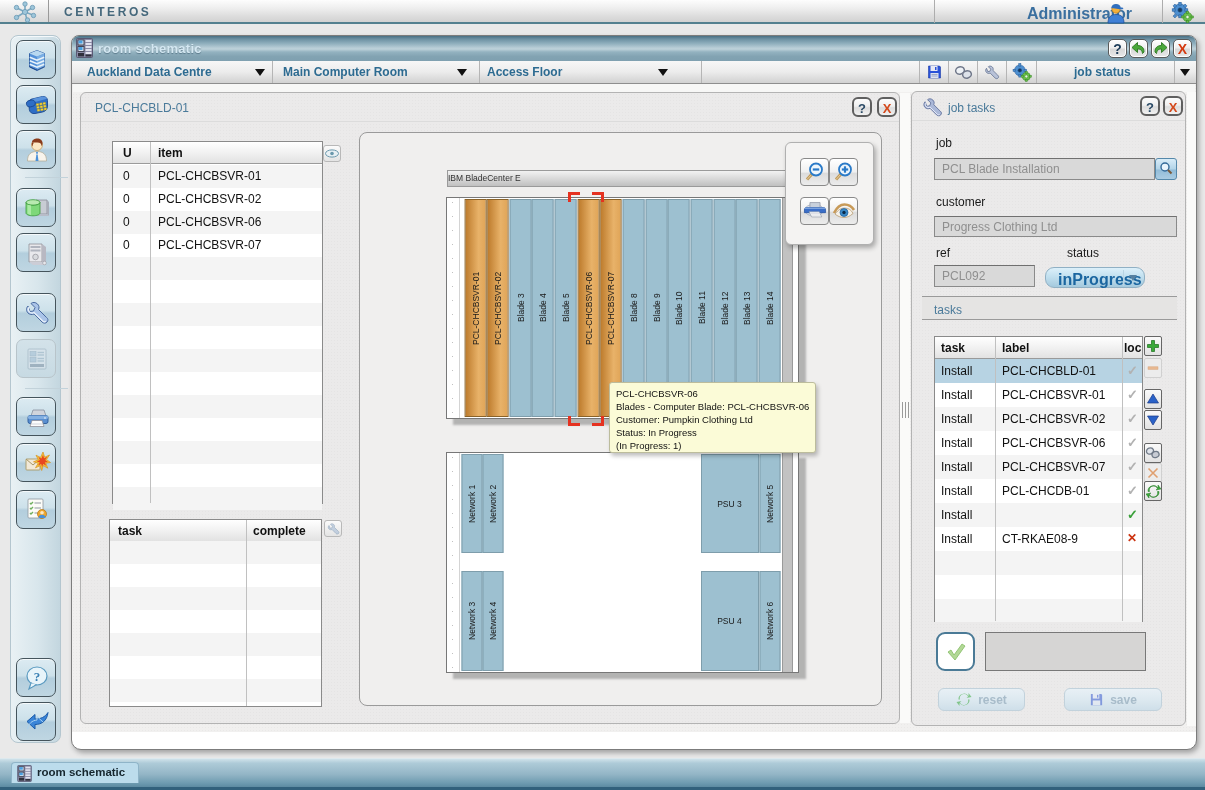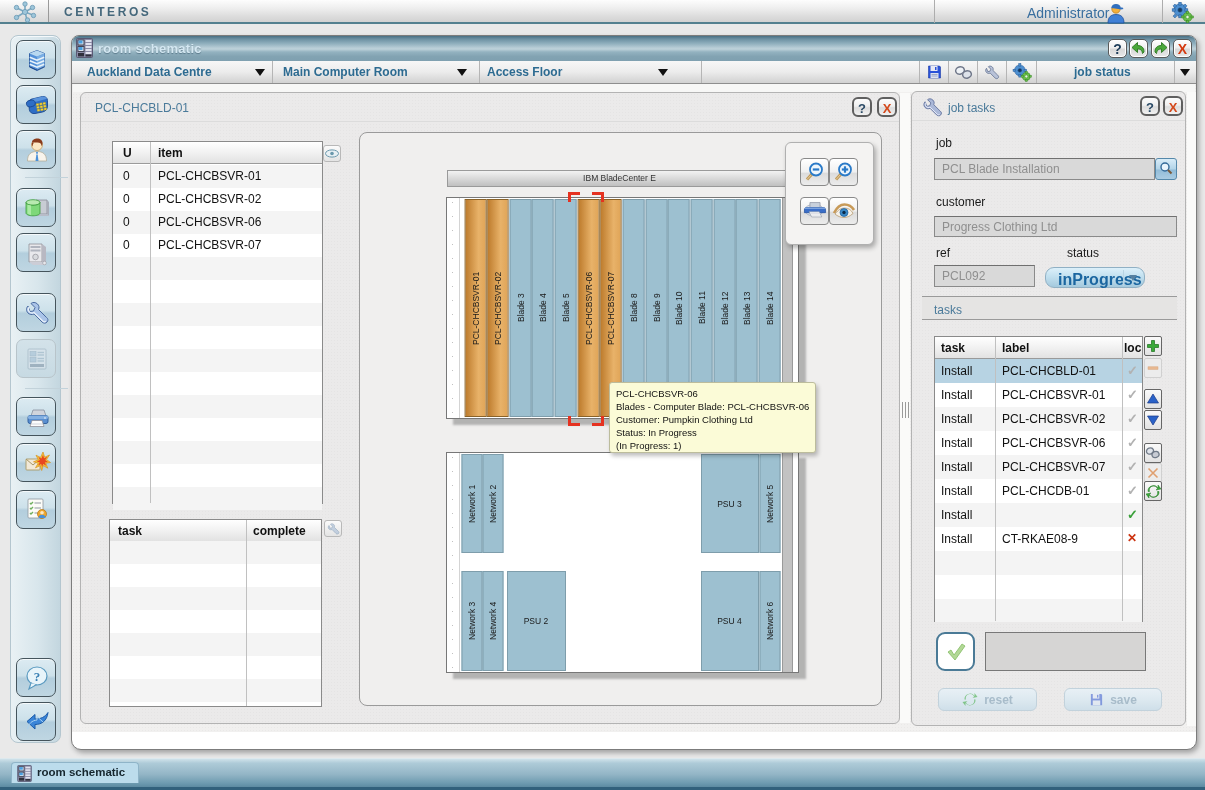--- a/index.html
+++ b/index.html
@@ -9,21 +9,21 @@
 
 
 #topbar { left:0; top:0; width:1205px; height:24px;
   background:linear-gradient(180deg,#fdfdfd 0%,#ededed 40%,#dcdcdc 75%,#d2d2d2 100%);
   border-bottom:2px solid #53808f; }
 #logobox { left:0; top:0; width:49px; height:22px;
   background:linear-gradient(180deg,#fdfdfd 0%,#ededed 40%,#d8d8d8 100%);
   border-right:1px solid #9a9a9a; }
 #centeros { left:64px; top:5px; font-size:12px; font-weight:bold; letter-spacing:2.6px; color:#45687c; }
 #admincell { left:934px; top:0; width:229px; height:23px; border-left:1px solid #adadad; border-right:1px solid #adadad; }
-#admintext { left:1027px; top:5px; font-size:14px; font-weight:normal; color:#3a6f9f; }
+#admintext { left:1027px; top:5px; font-size:16px; font-weight:bold; color:#3a6f9f; }
 
 
 #sidebar { left:10px; top:35px; width:51px; height:708px; border-radius:8px;
   background:linear-gradient(90deg,#e9f1f4 0%,#d8e6ec 55%,#c3d6df 100%);
   border:1px solid #b4c6cf; box-shadow:inset 0 1px 0 #f4f9fb; }
 .sbtn { position:absolute; left:5px; width:40px; height:39px; border-radius:7px;
   border:1px solid #45545c;
   background:linear-gradient(180deg,#dcebf2 0%,#cde1ea 45%,#b3cedd 52%,#bfd6e2 100%);
   box-shadow:inset 0 1px 0 rgba(255,255,255,.7); }
 .sbtn svg { position:absolute; left:6px; top:5px; }
@@ -475,21 +475,21 @@
       <div class="vline" style="left:136px"></div>
     </div>
     <div class="minibtn" style="left:243px;top:427px">
       <svg width="15" height="14" viewBox="0 0 28 28" opacity="0.8">
           <path d="M5 7 C3 9 3 12 5 14 C6.5 15.5 9 16 11 15 L19 23 C20.5 24.5 23 24.5 24 23 C25.5 21.5 25 19.5 23.5 18.5 L15.5 10.5 C16.5 8.5 16 6.5 14.5 5 C12.5 3 9.5 3 8 4.5 L12 8.5 L10.5 12 L7 12.5 Z" fill="#b8c8dc" stroke="#8098b0" stroke-width="1.2"></path>
         </svg>
     </div>
 
     <div id="schem" style="position:absolute;left:278px;top:39px;width:523px;height:574px;background:#f0efee;border:1px solid #9a9a9a;border-radius:8px">
 
-      <div style="position:absolute;left:87px;top:37px;width:345px;height:17px;background:linear-gradient(180deg,#f2f2f2,#c0c0c0);border:1px solid #9a9a9a;text-align:center;font-size:8.5px;color:#333;line-height:15px">IBM BladeCenter E</div>
+      <div style="position:absolute;left:87px;top:37px;width:345px;height:17px;background:linear-gradient(180deg,#f2f2f2,#c0c0c0);border:1px solid #9a9a9a;text-align:left;font-size:8.5px;color:#333;line-height:15px">IBM BladeCenter E</div>
 
       <div class="rackbox" style="left:86px;top:64px;width:353px;height:222px">
         <div class="rail"></div>
         <div class="graystrip" style="height:220px"></div>
         <div class="blade org vtx" style="left:17.5px">PCL-CHCBSVR-01</div>
         <div class="blade org vtx" style="left:40.1px">PCL-CHCBSVR-02</div>
         <div class="blade vtx" style="left:62.8px">Blade 3</div>
         <div class="blade vtx" style="left:85.4px">Blade 4</div>
         <div class="blade vtx" style="left:108.1px">Blade 5</div>
         <div class="blade org vtx" style="left:130.7px">PCL-CHCBSVR-06</div>
@@ -505,21 +505,20 @@
 
       <div class="rackbox" style="left:86px;top:319px;width:353px;height:221px">
         <div class="rail"></div>
         <div class="graystrip" style="height:219px"></div>
         <div class="unit vtx" style="left:15px;top:1px;width:20.5px;height:99px">Network 1</div>
         <div class="unit vtx" style="left:36px;top:1px;width:20.5px;height:99px">Network 2</div>
         <div class="unit" style="left:253.5px;top:1px;width:58px;height:99px">PSU 3</div>
         <div class="unit vtx" style="left:312.5px;top:1px;width:20.5px;height:99px">Network 5</div>
         <div class="unit vtx" style="left:15px;top:118px;width:20.5px;height:100px">Network 3</div>
         <div class="unit vtx" style="left:36px;top:118px;width:20.5px;height:100px">Network 4</div>
-        <div class="unit" style="left:59.5px;top:118px;width:59px;height:100px">PSU 2</div>
         <div class="unit" style="left:253.5px;top:118px;width:58px;height:100px">PSU 4</div>
         <div class="unit vtx" style="left:312.5px;top:118px;width:20.5px;height:100px">Network 6</div>
       </div>
 
       <div class="rbr" style="left:208px;top:59px;border-left:3px solid #e53220;border-top:3px solid #e53220"></div>
       <div class="rbr" style="left:232px;top:59px;border-right:3px solid #e53220;border-top:3px solid #e53220"></div>
       <div class="rbr" style="left:208px;top:283px;border-left:3px solid #e53220;border-bottom:3px solid #e53220"></div>
       <div class="rbr" style="left:232px;top:283px;border-right:3px solid #e53220;border-bottom:3px solid #e53220"></div>
 
       <div id="palette">
@@ -691,21 +690,21 @@
           <path d="M13 7.5 A5.5 5.5 0 0 1 3 11 L3 14 L0 10 L5 9 L3.5 10.2 A4.2 4.2 0 0 0 11.5 7.5 Z" fill="#3aaa3a" stroke="#207820" stroke-width="0.5"></path>
         </svg>
       </div>
 
     <div style="position:absolute;left:24px;top:540px;width:39px;height:39px;background:#fff;border:2px solid #4a7a96;border-radius:9px;display:flex;align-items:center;justify-content:center">
       <svg width="22" height="20" viewBox="0 0 22 20">
           <path d="M3 10 L6 8 L9 13 L17 2 L20 4 L10 18 Z" fill="#b2d896" stroke="#84bc64" stroke-width="0.8"></path>
         </svg>
     </div>
     <div style="position:absolute;left:73px;top:540px;width:161px;height:39px;background:#d6d5d4;border:1px solid #787878"></div>
-    <div class="bigbtn" style="left:26px;top:596px;width:99px">
+    <div class="bigbtn" style="left:26px;top:596px;width:87px">
       <svg width="16" height="15" viewBox="0 0 15 15" opacity="0.55">
           <path d="M2 7.5 A5.5 5.5 0 0 1 12 4 L12 1 L15 5 L10 6 L11.5 4.8 A4.2 4.2 0 0 0 3.5 7.5 Z" fill="#3aaa3a"></path>
           <path d="M13 7.5 A5.5 5.5 0 0 1 3 11 L3 14 L0 10 L5 9 L3.5 10.2 A4.2 4.2 0 0 0 11.5 7.5 Z" fill="#3aaa3a"></path>
         </svg>
       <span>reset</span>
     </div>
     <div class="bigbtn" style="left:152px;top:596px;width:98px">
       <svg width="15" height="15" viewBox="0 0 16 16" opacity="0.55">
           <path d="M2 2 L13 2 L14 3 L14 14 L2 14 Z" fill="#3a5ace"></path>
           <path d="M4 2 L11 2 L11 7 L4 7 Z" fill="#e8eaf4"></path>

